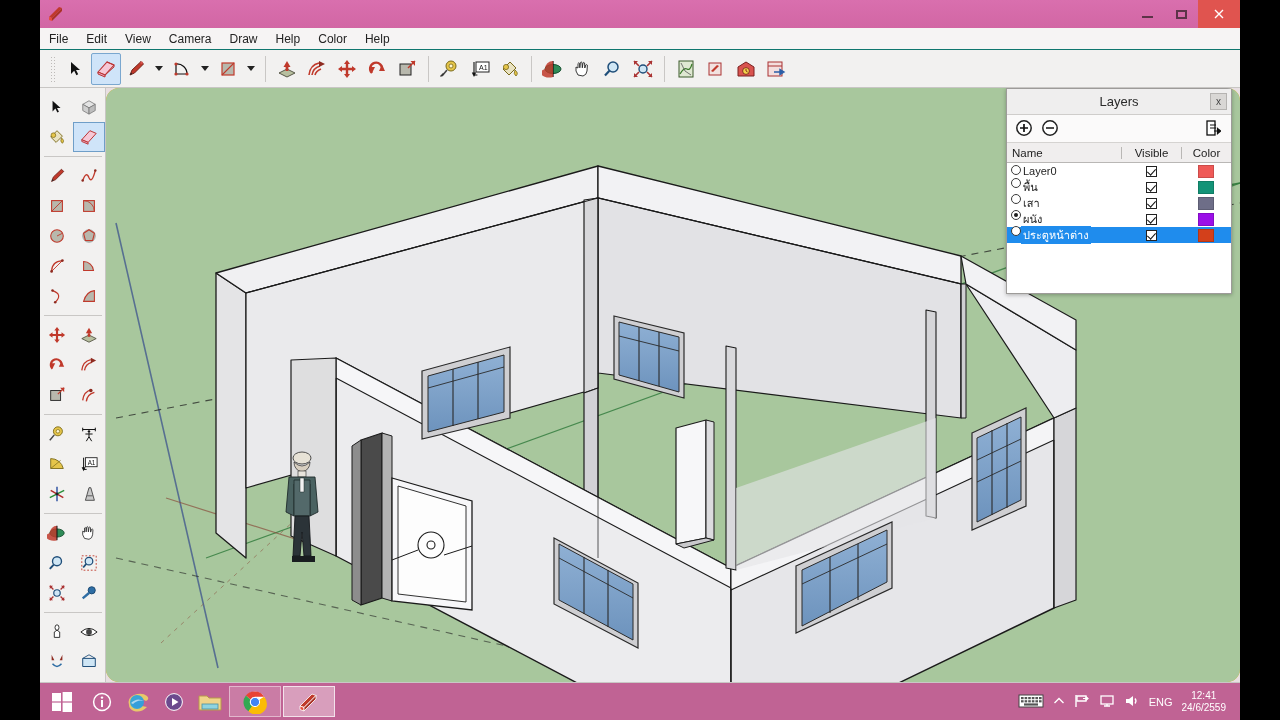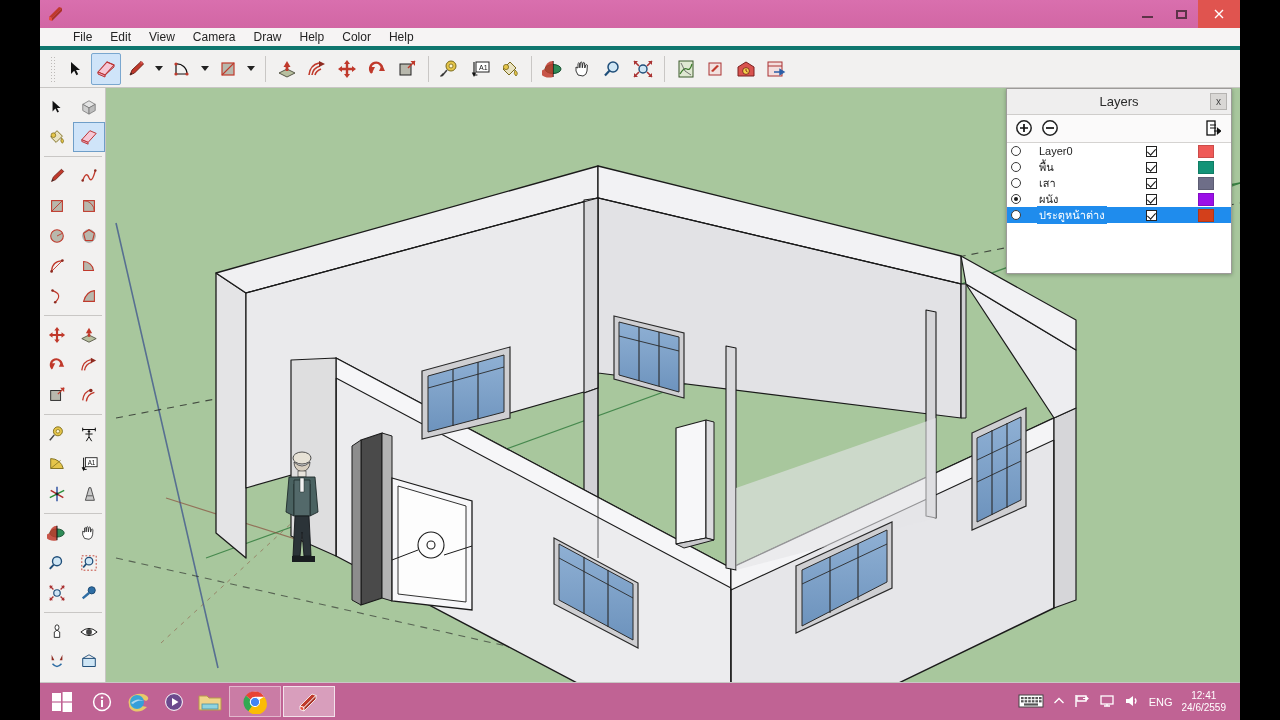--- a/index.html
+++ b/index.html
@@ -37,22 +37,22 @@
     width: 34px; height: 28px; display: flex; align-items: center; justify-content: center;
     color: #5d3348; font-size: 13px;
   }
   .tb-btn.close { background: #e0544f; color: #fff; width: 42px; }
   .tb-btn .glyph-min { width: 11px; height: 2px; background: #5d3348; display:block; margin-top:6px; }
   .tb-btn .glyph-max { width: 11px; height: 9px; border: 2px solid #5d3348; display:block; }
 
   
   .menubar {
     height: 22px; background: #f6f4f4;
-    display: flex; align-items: center; padding-left: 24px;
-    border-bottom: 4px solid #0f766e;
+    display: flex; align-items: center; padding-left: 0;
+    border-bottom: 1px solid #0f766e;
   }
   .menu-item {
     font-size: 12px; color: #232323; padding: 2px 9px; white-space: nowrap;
   }
 
   
   .toolbar {
     height: 38px; background: #f2f1f0;
     border-bottom: 1px solid #c8c6c4;
     display: flex; align-items: center; padding-left: 10px; gap: 0;
@@ -82,21 +82,21 @@
   .lb-row { display: flex; }
   .lb-tool {
     width: 32px; height: 30px; display: flex; align-items: center; justify-content: center;
     border: 1px solid transparent;
   }
   .lb-tool.active { background: #cfe4f9; border: 1px solid #6f9ec8; }
   .lb-sep { width: 58px; height: 1px; background: #c9c7c5; margin: 4px 0; }
 
   
   .canvas {
-    position: relative; flex: 1; background: #eab308; overflow: hidden;
+    position: relative; flex: 1; background: #eab308; overflow: hidden; border-radius: 13px;
   }
   .canvas svg { display: block; }
 
   
   .layers {
     position: absolute; right: 8px; top: 0px;
     width: 226px; background: #f0eeee;
     border: 1px solid #9d9b99;
     box-shadow: 0 1px 4px rgba(0,0,0,.28);
     font-size: 11.5px; color: #1d1d1d;
@@ -124,21 +124,21 @@
     background: #f0eeee; border-bottom: 1px solid #b9b7b5;
     font-size: 11.5px;
   }
   .ly-col-name { flex: 1; padding-left: 5px; }
   .ly-col-vis { width: 60px; text-align: center; border-left: 1px solid #b9b7b5; }
   .ly-col-col { width: 50px; text-align: center; border-left: 1px solid #b9b7b5; }
   .ly-list { background: #ffffff; height: 130px; }
   .ly-row { display: flex; align-items: center; height: 16px; }
   .ly-row.selected .ly-name-text { background: #1f8ced; color: #fff; }
   .ly-row.selected { background: #1f8ced; }
-  .ly-name { flex: 1; display: flex; align-items: center; padding-left: 4px; gap: 16px; overflow: hidden; }
+  .ly-name { flex: 1; display: flex; padding-left: 4px; gap: 0; overflow: hidden; }
   .ly-name-text { white-space: nowrap; font-size: 11px; padding: 0 2px; }
   .radio {
     width: 10px; height: 10px; border: 1.3px solid #3a3a3a; border-radius: 50%;
     background: #fff; flex: none; position: relative;
   }
   .radio.on::after {
     content:''; position:absolute; left:2px; top:2px; width:4px;height:4px;
     border-radius:50%; background:#1d1d1d;
   }
   .ly-vis { width: 60px; display: flex; justify-content: center; }
@@ -881,20 +881,25 @@
           </div>
           <div class="ly-flyout">
             <svg width="16" height="18" viewBox="0 0 16 18">
               <rect x="2" y="2" width="8" height="14" fill="#fff" stroke="#111" stroke-width="1.3"></rect>
               <path d="M5 6 L11 6 M5 9 L11 9" stroke="#111" stroke-width="1"></path>
               <path d="M9 12 L15 12 M12.5 9.4 L15.6 12 L12.5 14.6 Z" fill="#111" stroke="#111" stroke-width="1.2"></path>
             </svg>
           </div>
         </div>
 
+        <div class="ly-cols">
+          <div class="ly-col-name">Name</div>
+          <div class="ly-col-vis">Visible</div>
+          <div class="ly-col-col">Color</div>
+        </div>
 
         <div class="ly-list" id="layers-list">
             <div class="ly-row">
               <div class="ly-name">
                 <span class="radio"></span>
                 <span class="ly-name-text">Layer0</span>
               </div>
               <div class="ly-vis">
                 <span class="chk on"></span>
               </div>

